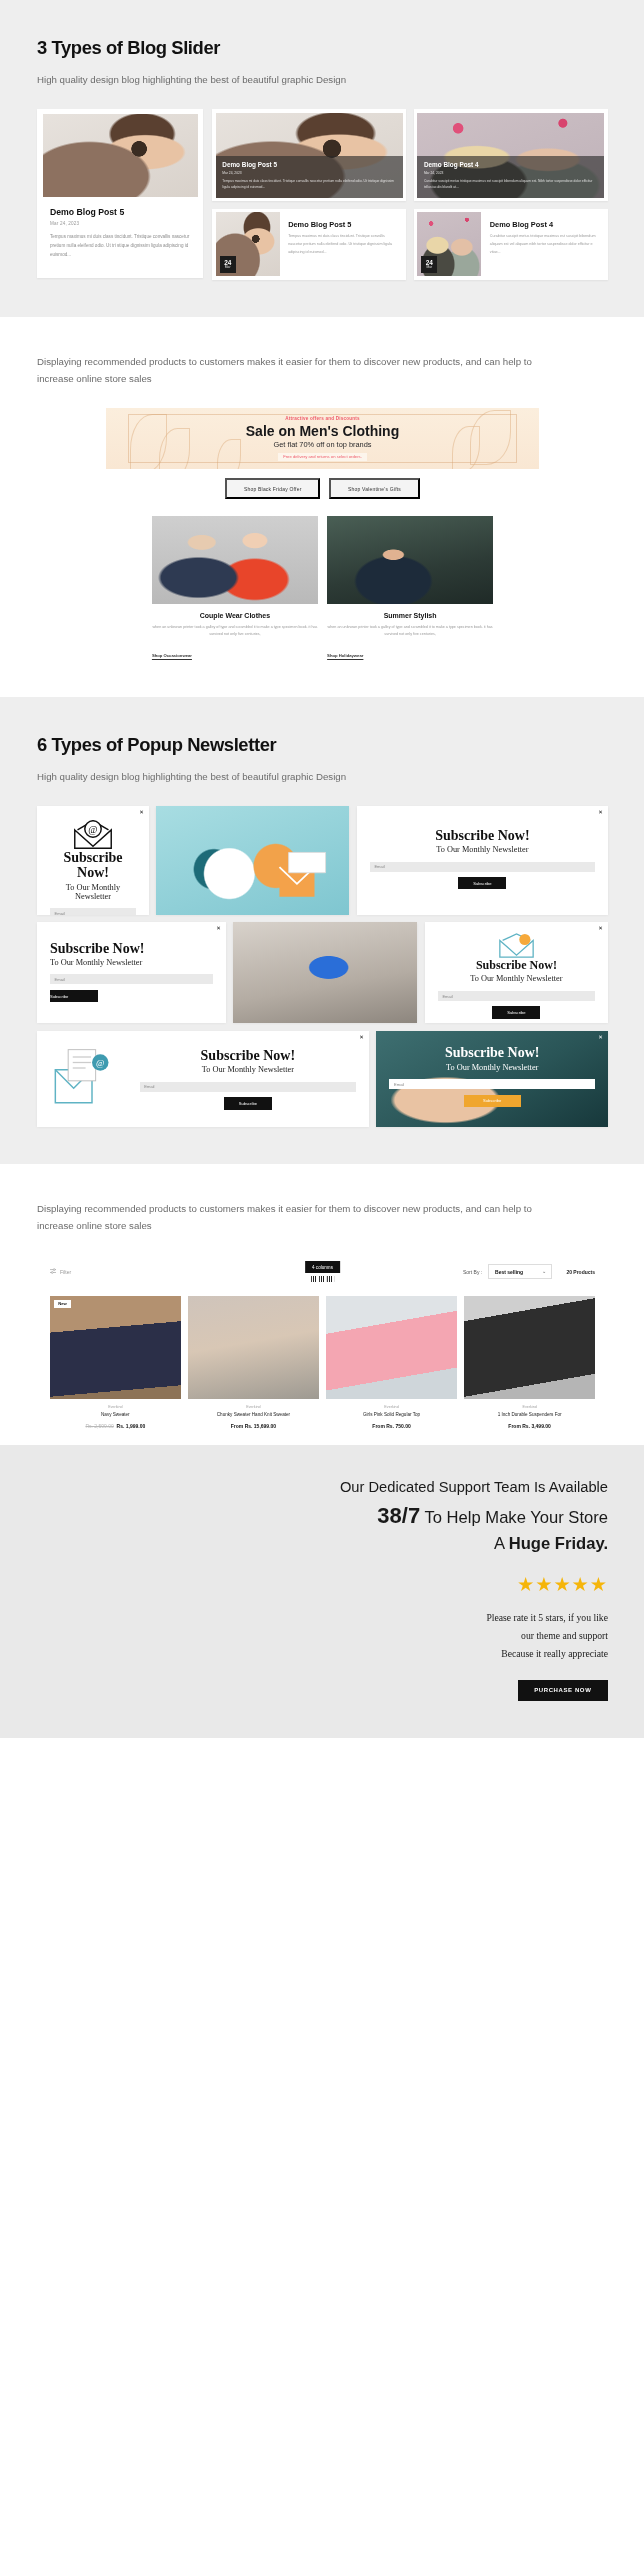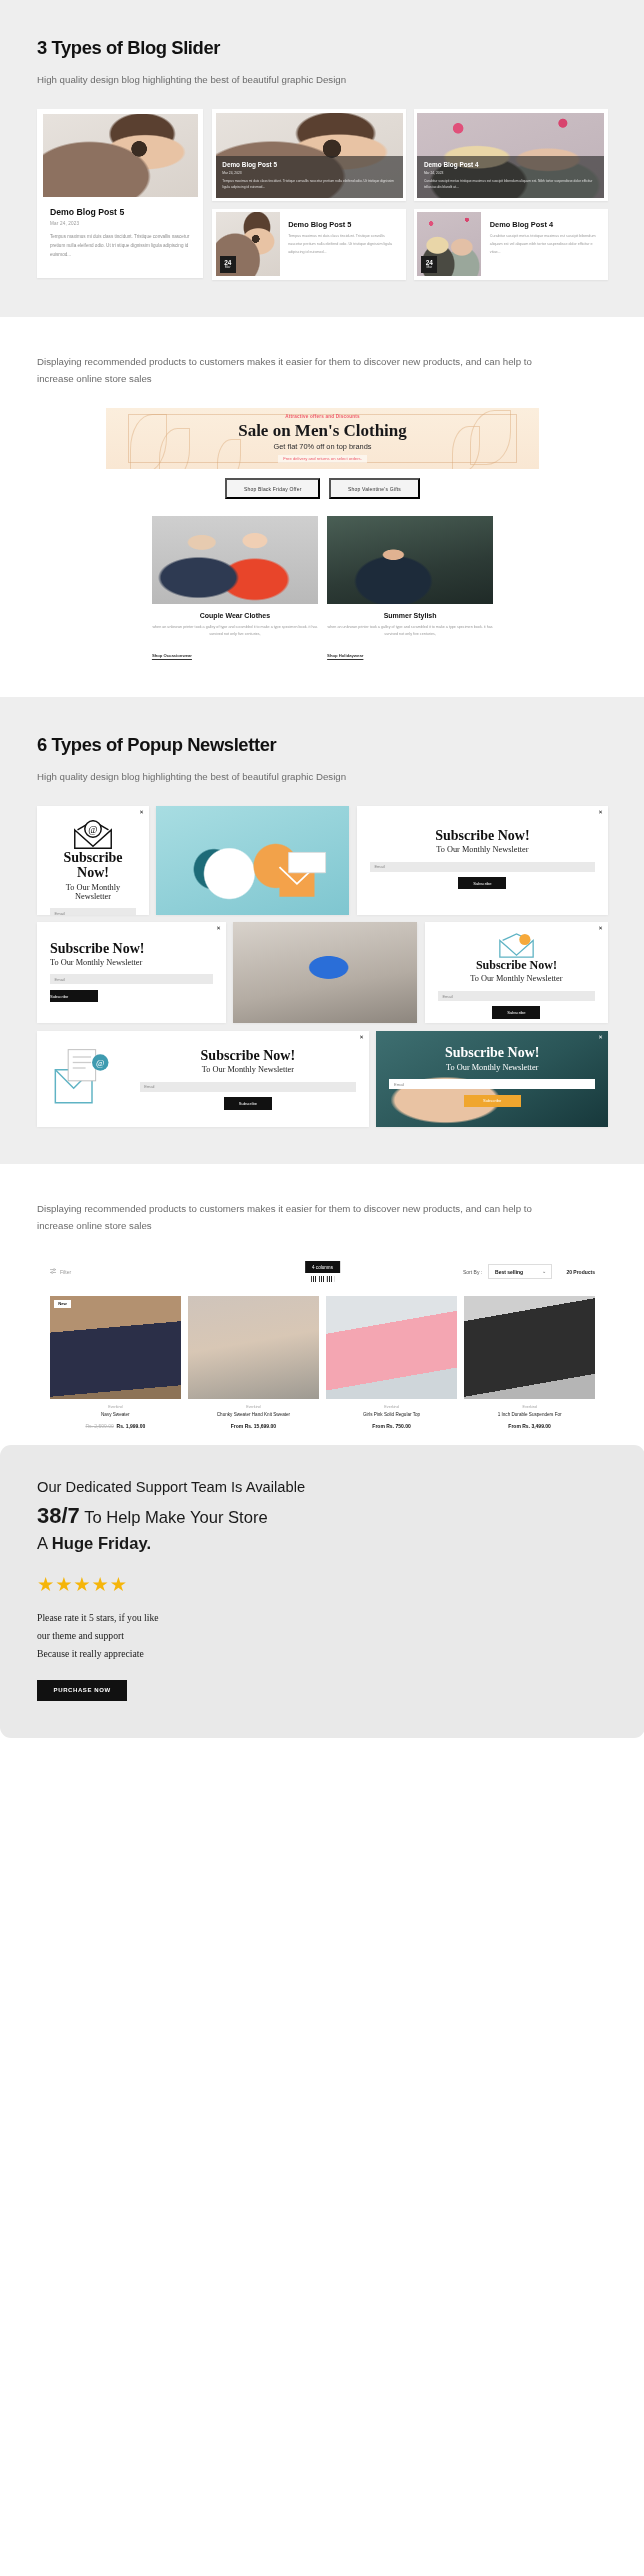--- a/index.html
+++ b/index.html
@@ -85,21 +85,21 @@
 
   
   .banner {
     margin: 0 auto; width: 433px; height: 61px; position: relative; overflow: hidden;
     background: linear-gradient(180deg,#fbeedd,#f9e7d3);
     display: flex; flex-direction: column; align-items: center; justify-content: center;
   }
   .banner .leaf { position: absolute; border: 0.9px solid #e0b489; border-radius: 60% 0 60% 0; opacity:.55;}
   .banner .inner-border { position:absolute; inset: 6.4px 22px; border:0.9px solid rgba(214,164,118,.45); }
   .banner .eyebrow { font-size: 4.6px; color: #ef5a6a; font-weight: 700; letter-spacing:0.2px; position:relative; }
-  .banner .head { font-size: 17px; font-weight: 800; color: #18181a; margin: 1.8px 0 0.9px; position:relative;font-family:Liberation Serif, serif;}
+  .banner .head { font-size: 14px; font-weight: 800; color: #18181a; margin: 1.8px 0 0.9px; position:relative;}
   .banner .sub { font-size: 7.4px; color: #2a2a2c; position:relative; }
   .banner .note { font-size: 4.2px; color: #ef5a6a; margin-top: 3.7px; background: rgba(255,255,255,.55); padding: 1.4px 5.5px; position:relative;}
 
   .banner-btns { display: flex; gap: 9.2px; justify-content: center; margin-top: 9.2px; }
   .banner-btns .b {
     background: #f4f4f4; color: #333; font-size: 5px; padding: 5.5px 16.6px; letter-spacing:0.2px;
   }
 
   .prod2 { display: flex; gap: 9.2px; justify-content: center; margin-top: 16.6px; padding-bottom: 37px; }
   .prod2 .c { width: 166px; }
@@ -194,21 +194,21 @@
   .pcard .name { font-size: 4.6px; color: #222; text-align: center; line-height: 1.5; margin-bottom: 3.7px; }
   .pcard .price { font-size: 5px; text-align: center; font-weight: 700; color: #111; }
   .pcard .price s { color: #b9b9b9; font-weight: 400; margin-right: 2.8px; }
 
   .ph-p1 { background: linear-gradient(175deg,#b39170 0 32%, #2b2f48 32% 88%, #8d7357 88%); }
   .ph-p2 { background: linear-gradient(170deg,#cfc4bb, #d8c7b5 45%, #9e9a92); }
   .ph-p3 { background: linear-gradient(170deg,#dfe3e6 0 30%, #f4a6b2 30% 75%, #cfd6da 75%); }
   .ph-p4 { background: linear-gradient(170deg,#cfcfcf 0 20%, #2e2e2e 20% 80%, #b5b5b5 80%); }
 
   
-  .support { background: #e9e9e9; padding: 31px 37px 37px; text-align: left; border-radius: 11px; }
+  .support { background: #e9e9e9; padding: 31px 37px 37px; text-align: right; }
   .support .l1 { font-size: 14.7px; font-weight: 400; color: #1a1a1a; line-height: 1.55; }
   .support .l2 { font-size: 16.6px; font-weight: 400; color: #1a1a1a; line-height: 1.5; }
   .support b { font-weight: 800; }
   .support .big { font-size: 22px; font-weight: 800; }
   .stars { margin: 16.6px 0 13px; font-size: 19.3px; letter-spacing: 0.9px; color: #f5b50a; }
   .support .rate { font-size: 9.7px; color: #1a1a1a; line-height: 1.85; font-family: Liberation Serif, serif; }
   .support .cta {
     display: inline-block; margin-top: 16.6px; background: #111; color: #fff;
     font-size: 6px; letter-spacing: 0.6px; padding: 7.4px 16.6px; font-weight: 700;
   }

